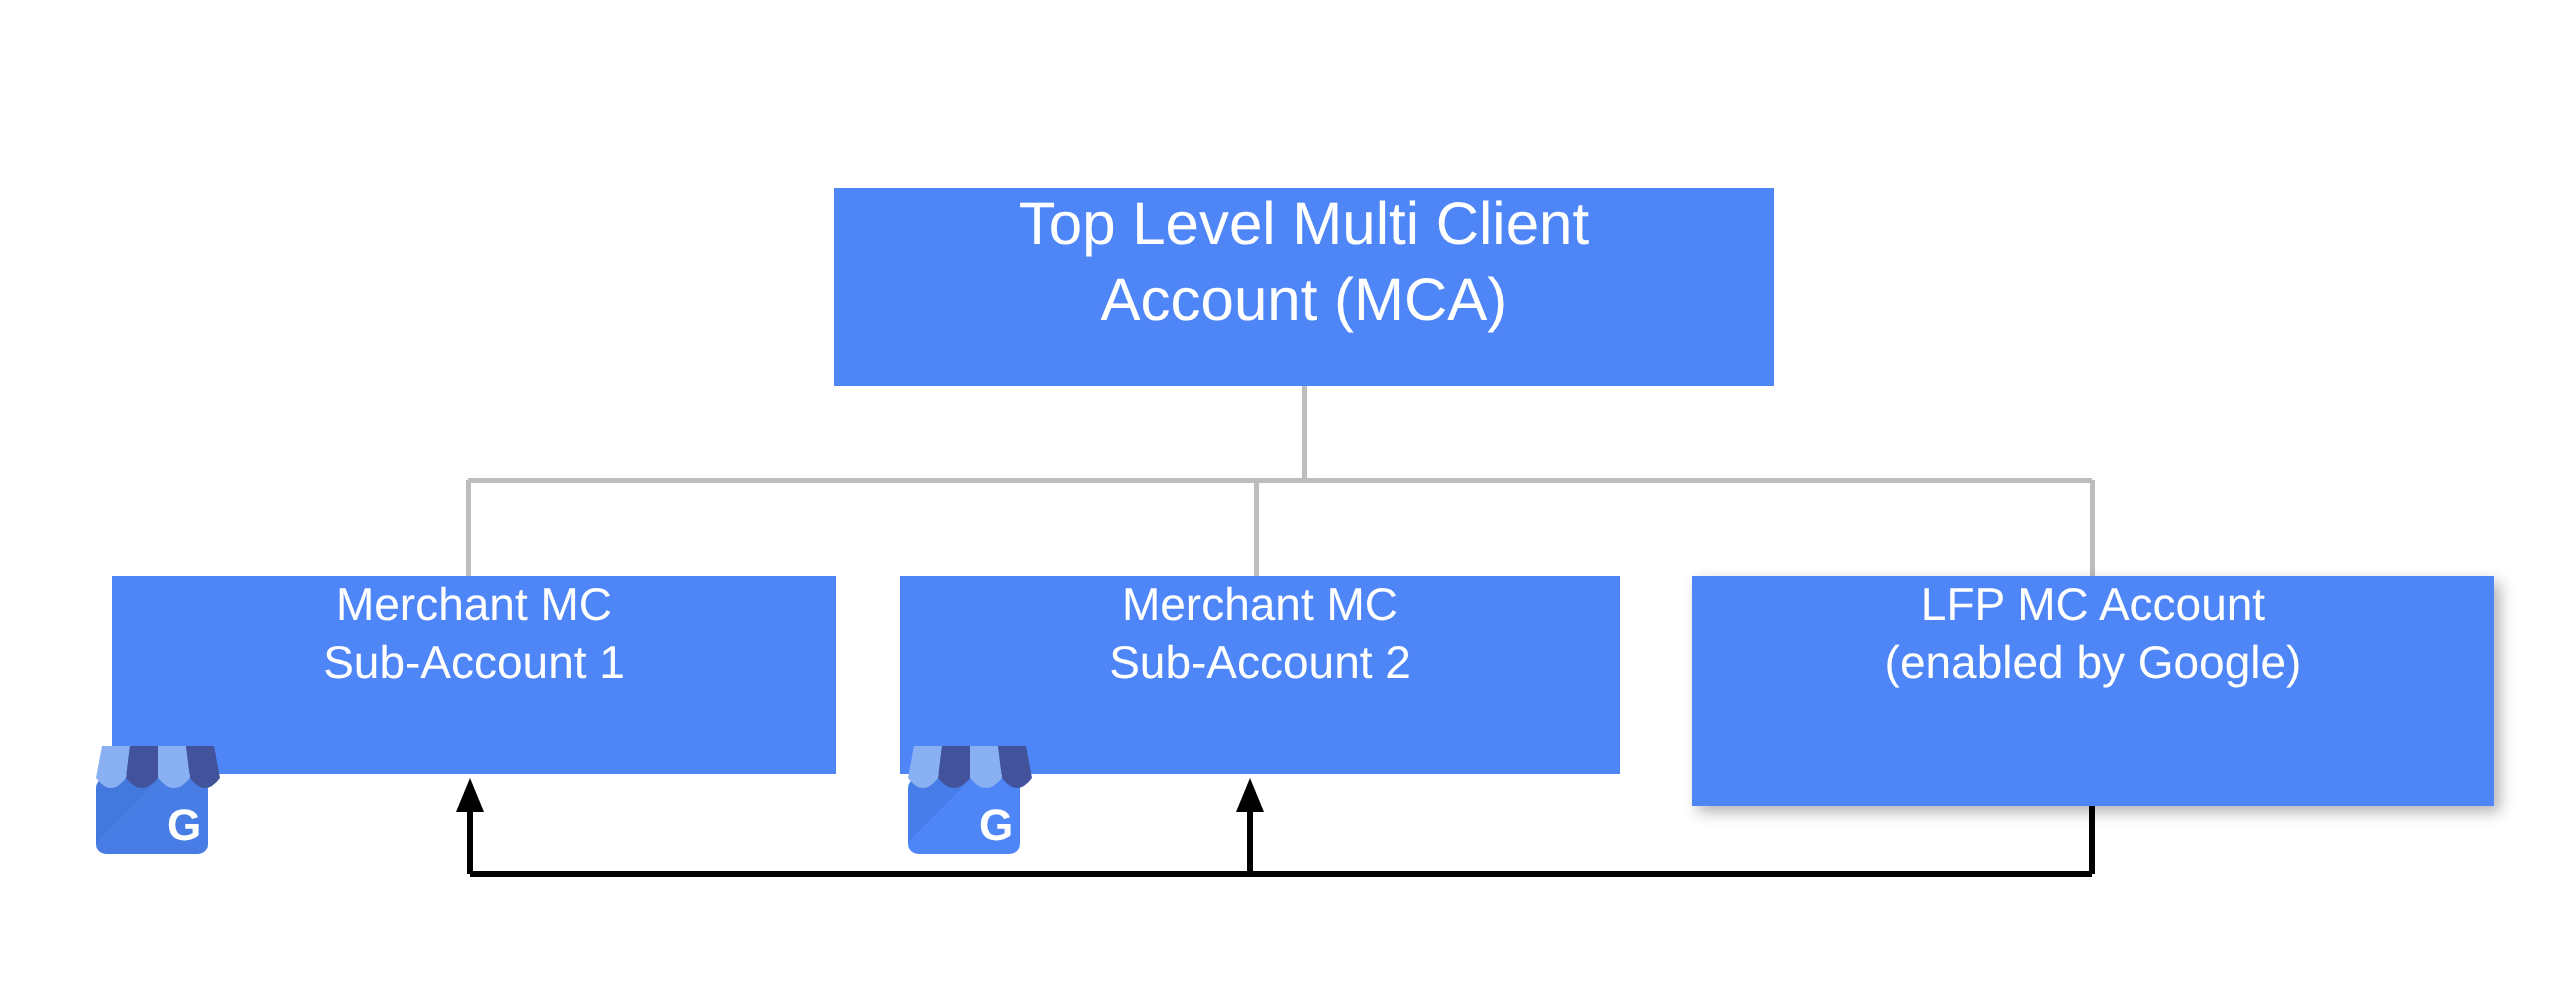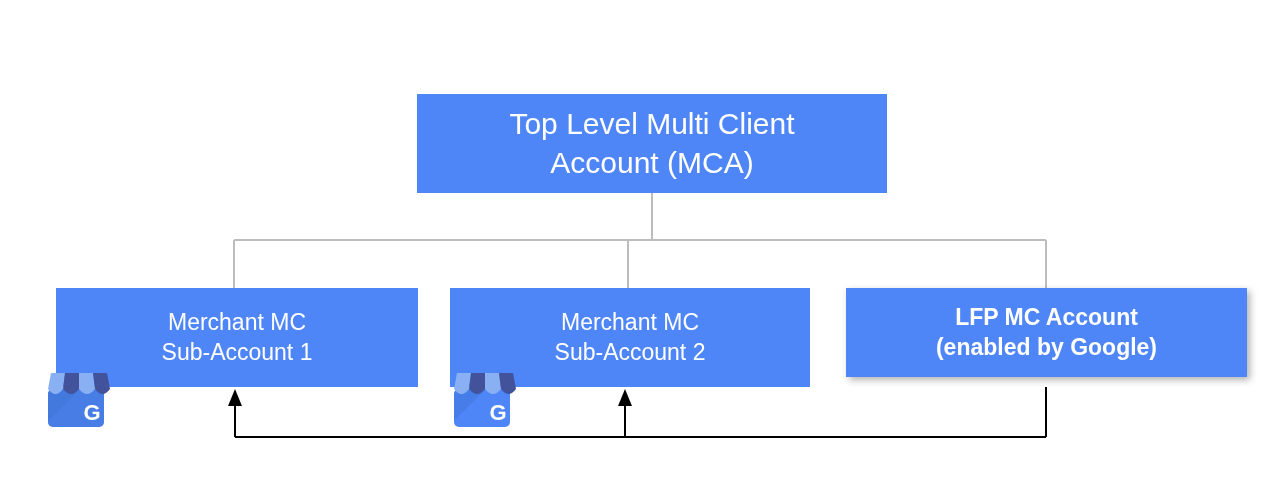--- a/index.html
+++ b/index.html
@@ -24,21 +24,21 @@
     top: 0;
     width: 1286px;
     height: 501px;
     pointer-events: none;
   }
   .node {
     position: absolute;
     background: #4f86f7;
     color: #ffffff;
     display: flex;
-    align-items: center;
+    align-items: flex-start;
     justify-content: center;
     text-align: center;
     box-sizing: border-box;
     line-height: 1.28;
   }
   .node-label {
     display: block;
     white-space: pre-line;
     padding: 0 10px;
   }
@@ -60,24 +60,23 @@
     left: 450px;
     top: 288px;
     width: 360px;
     height: 99px;
     font-size: 23px;
   }
   #node-lfp {
     left: 846px;
     top: 288px;
     width: 401px;
-    height: 89px;
+    height: 115px;
     font-size: 23px;
     box-shadow: 3px 3px 7px rgba(0,0,0,0.30);
-    font-weight: bold;
   }
   .gmb-icon {
     position: absolute;
     width: 72px;
     height: 64px;
   }
   #gmb-icon-1 { left: 40px; top: 367px; }
   #gmb-icon-2 { left: 446px; top: 367px; }
 </style>
 </head>

